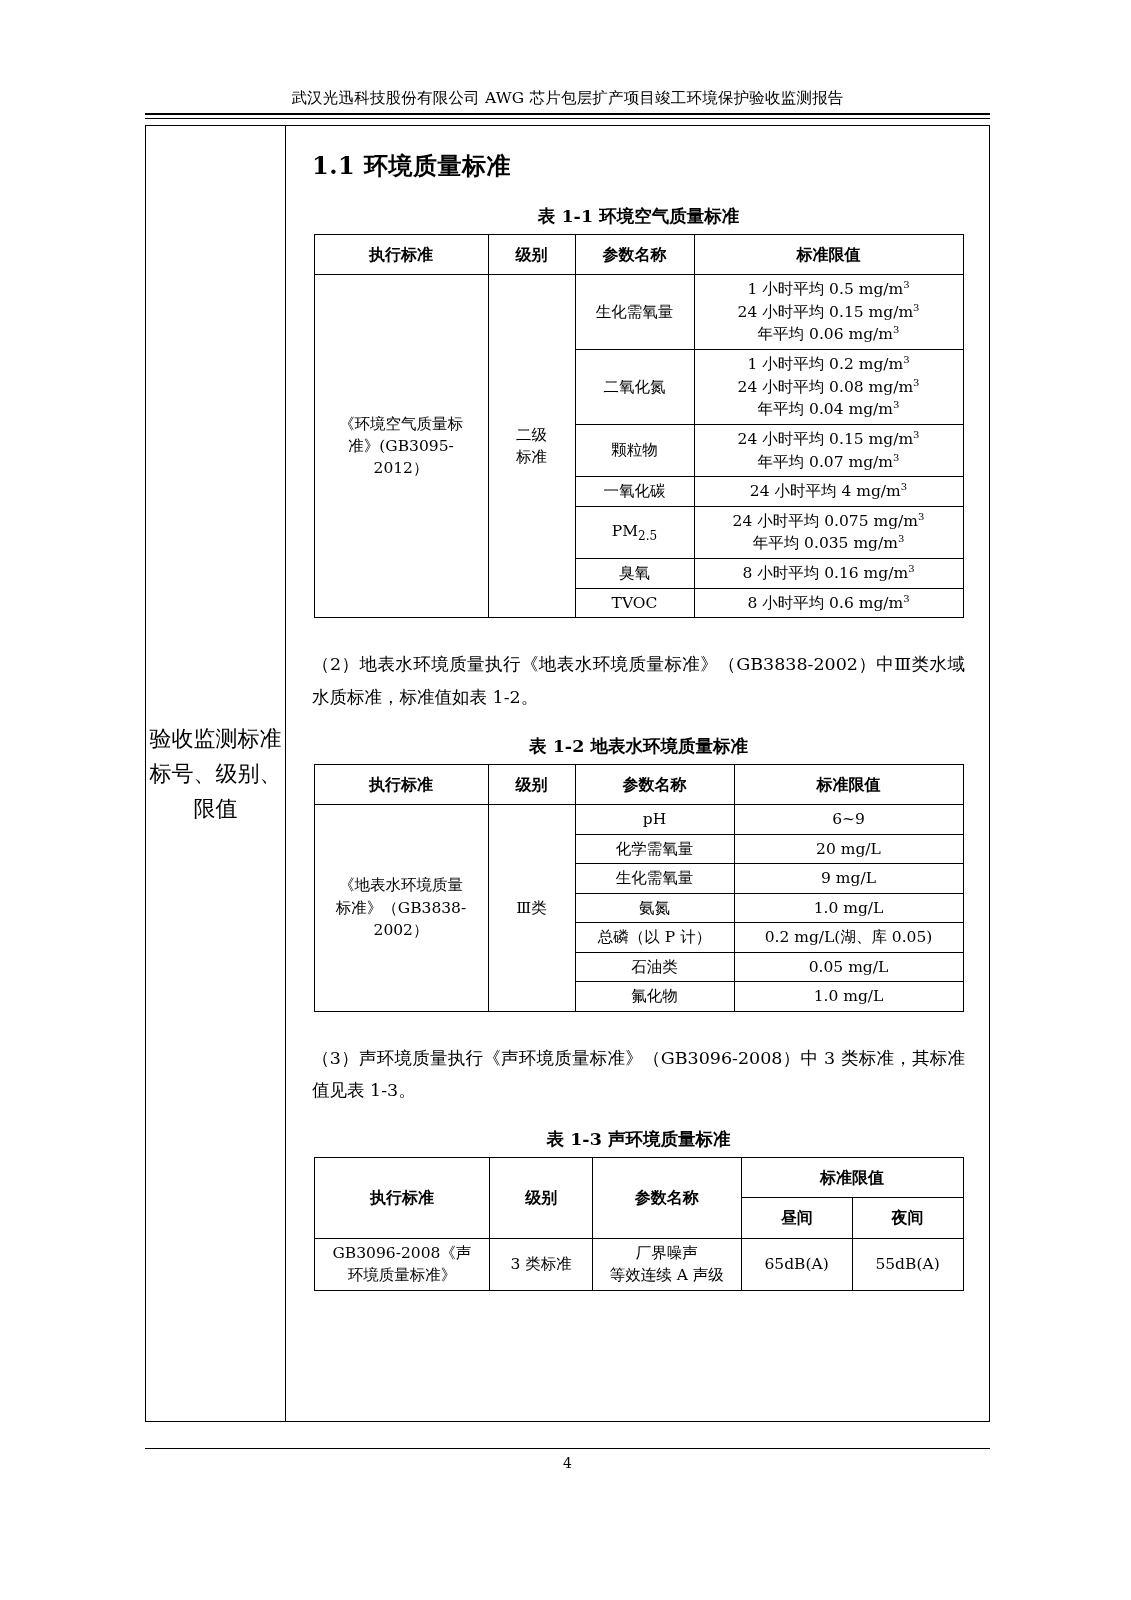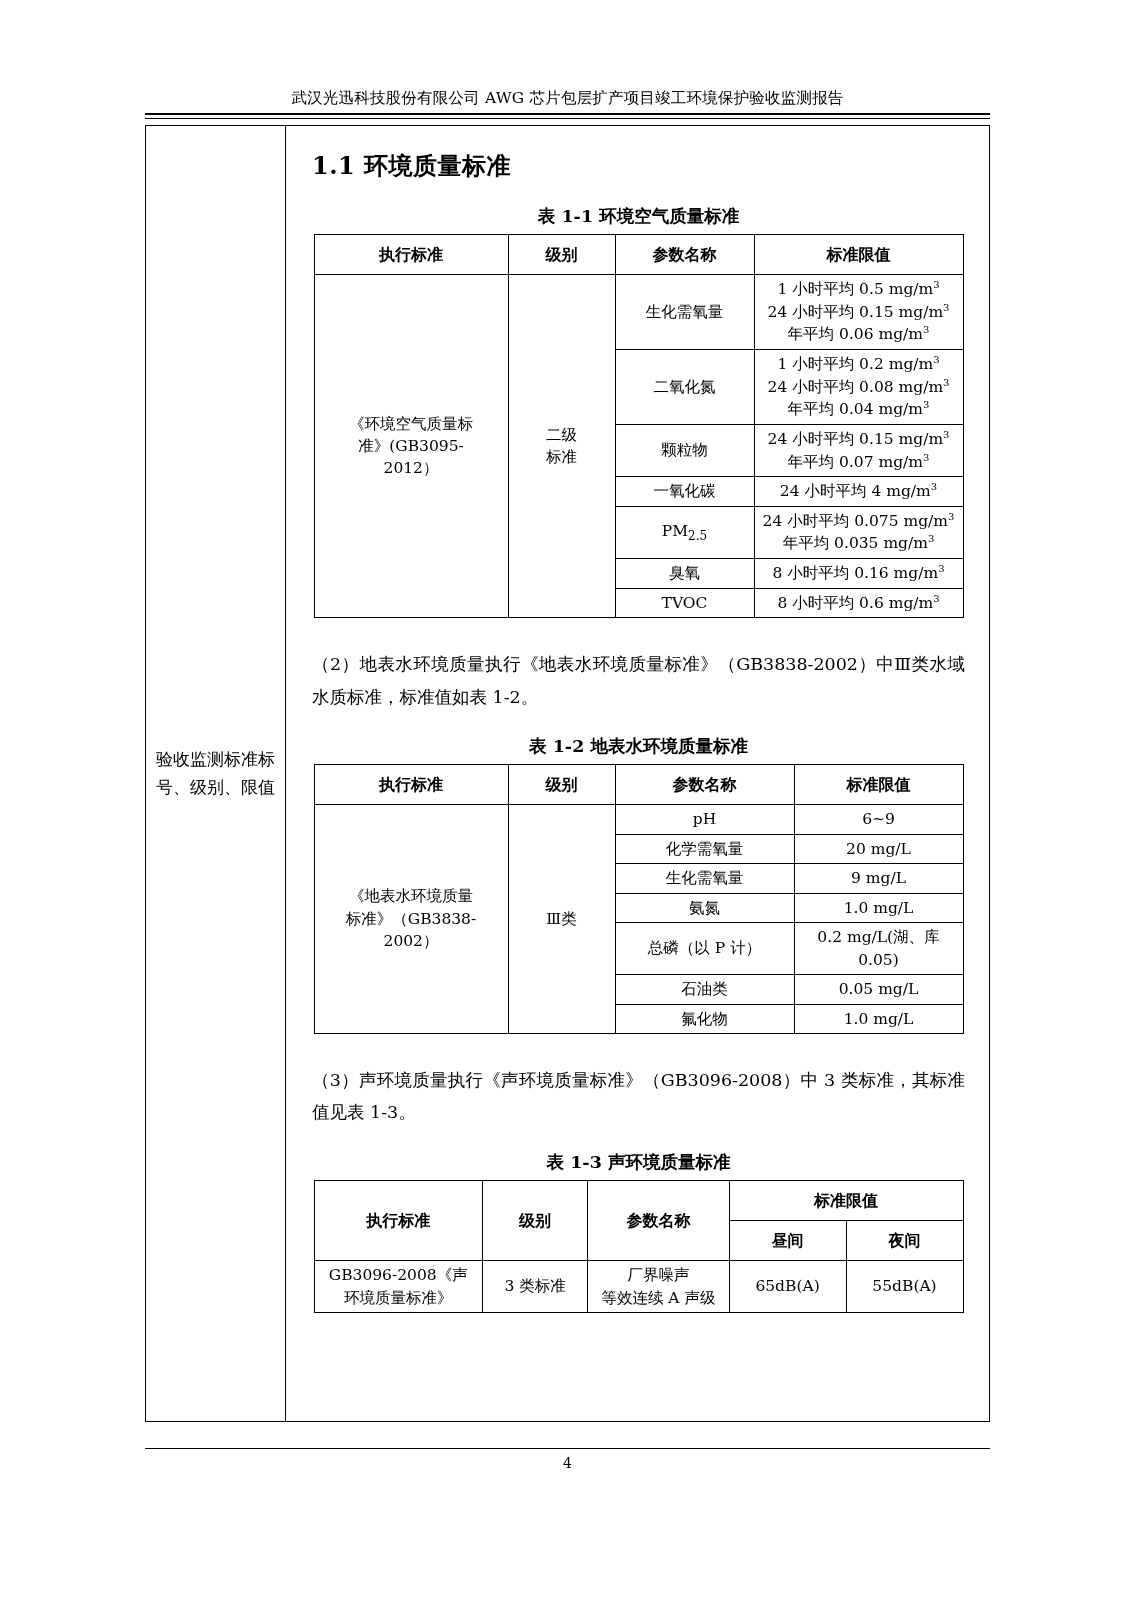--- a/index.html
+++ b/index.html
@@ -69,21 +69,21 @@
     display: flex;
   }
   .col-label {
     width: 140px;
     border-right: 1px solid #000;
     box-sizing: border-box;
     display: flex;
     align-items: center;
     justify-content: center;
     text-align: center;
-    font-size: 17px;
+    font-size: 22px;
     line-height: 1.6;
     font-family: Liberation Sans, sans-serif;
   }
   .col-body {
     flex: 1;
     padding: 18px 24px 10px 26px;
     box-sizing: border-box;
   }
   h2.section-title {
     font-size: 24px;
@@ -117,21 +117,21 @@
     padding: 3px 4px;
     text-align: center;
     vertical-align: middle;
     font-size: 15.5px;
     font-weight: normal;
     line-height: 1.45;
   }
   table.doc th {
     font-weight: bold;
     font-size: 16px;
-    padding: 8px 14px;
+    padding: 8px 4px;
   }
   .cell-multiline {
     line-height: 1.5;
   }
   .small-sup {
     font-size: 10px;
     vertical-align: super;
   }
   .small-sub {
     font-size: 12px;

